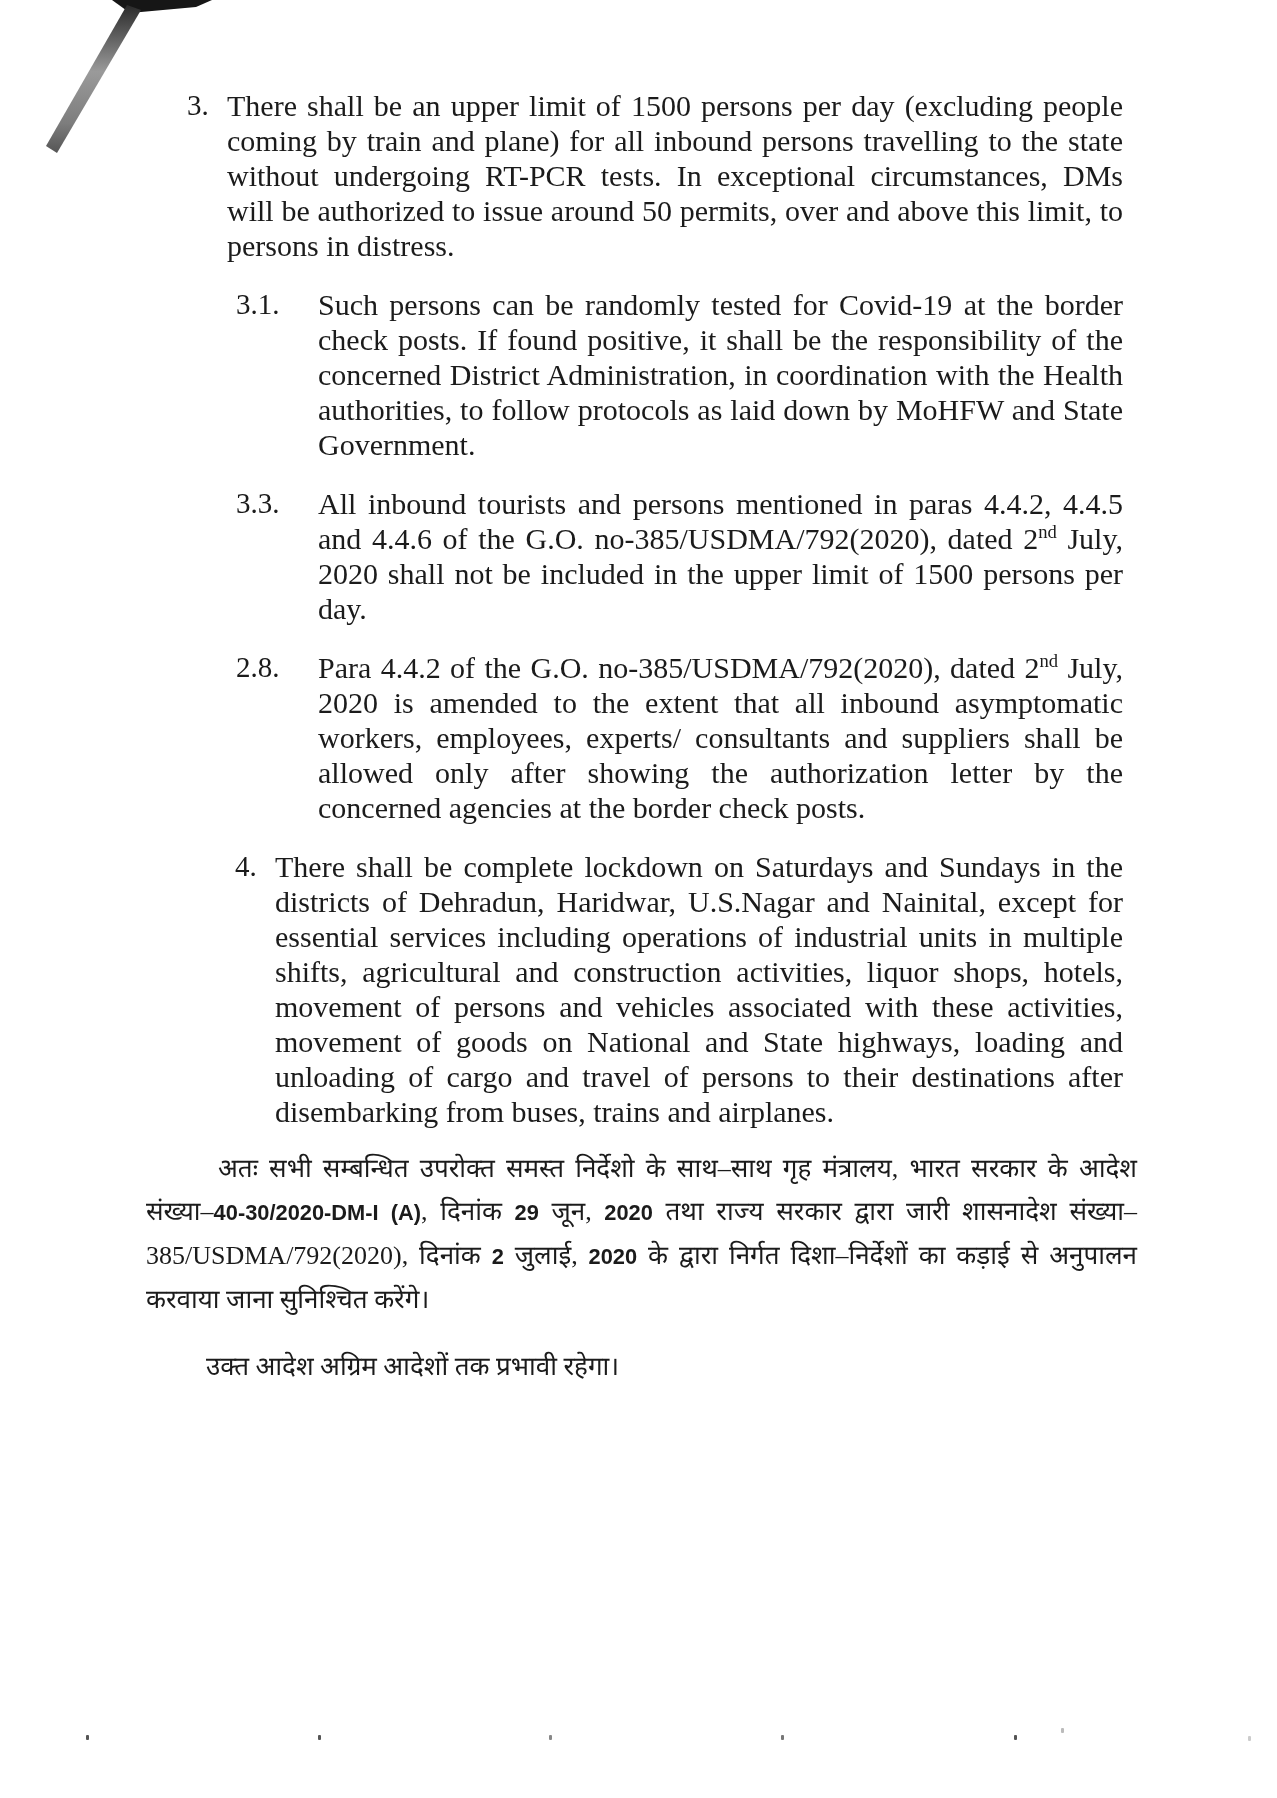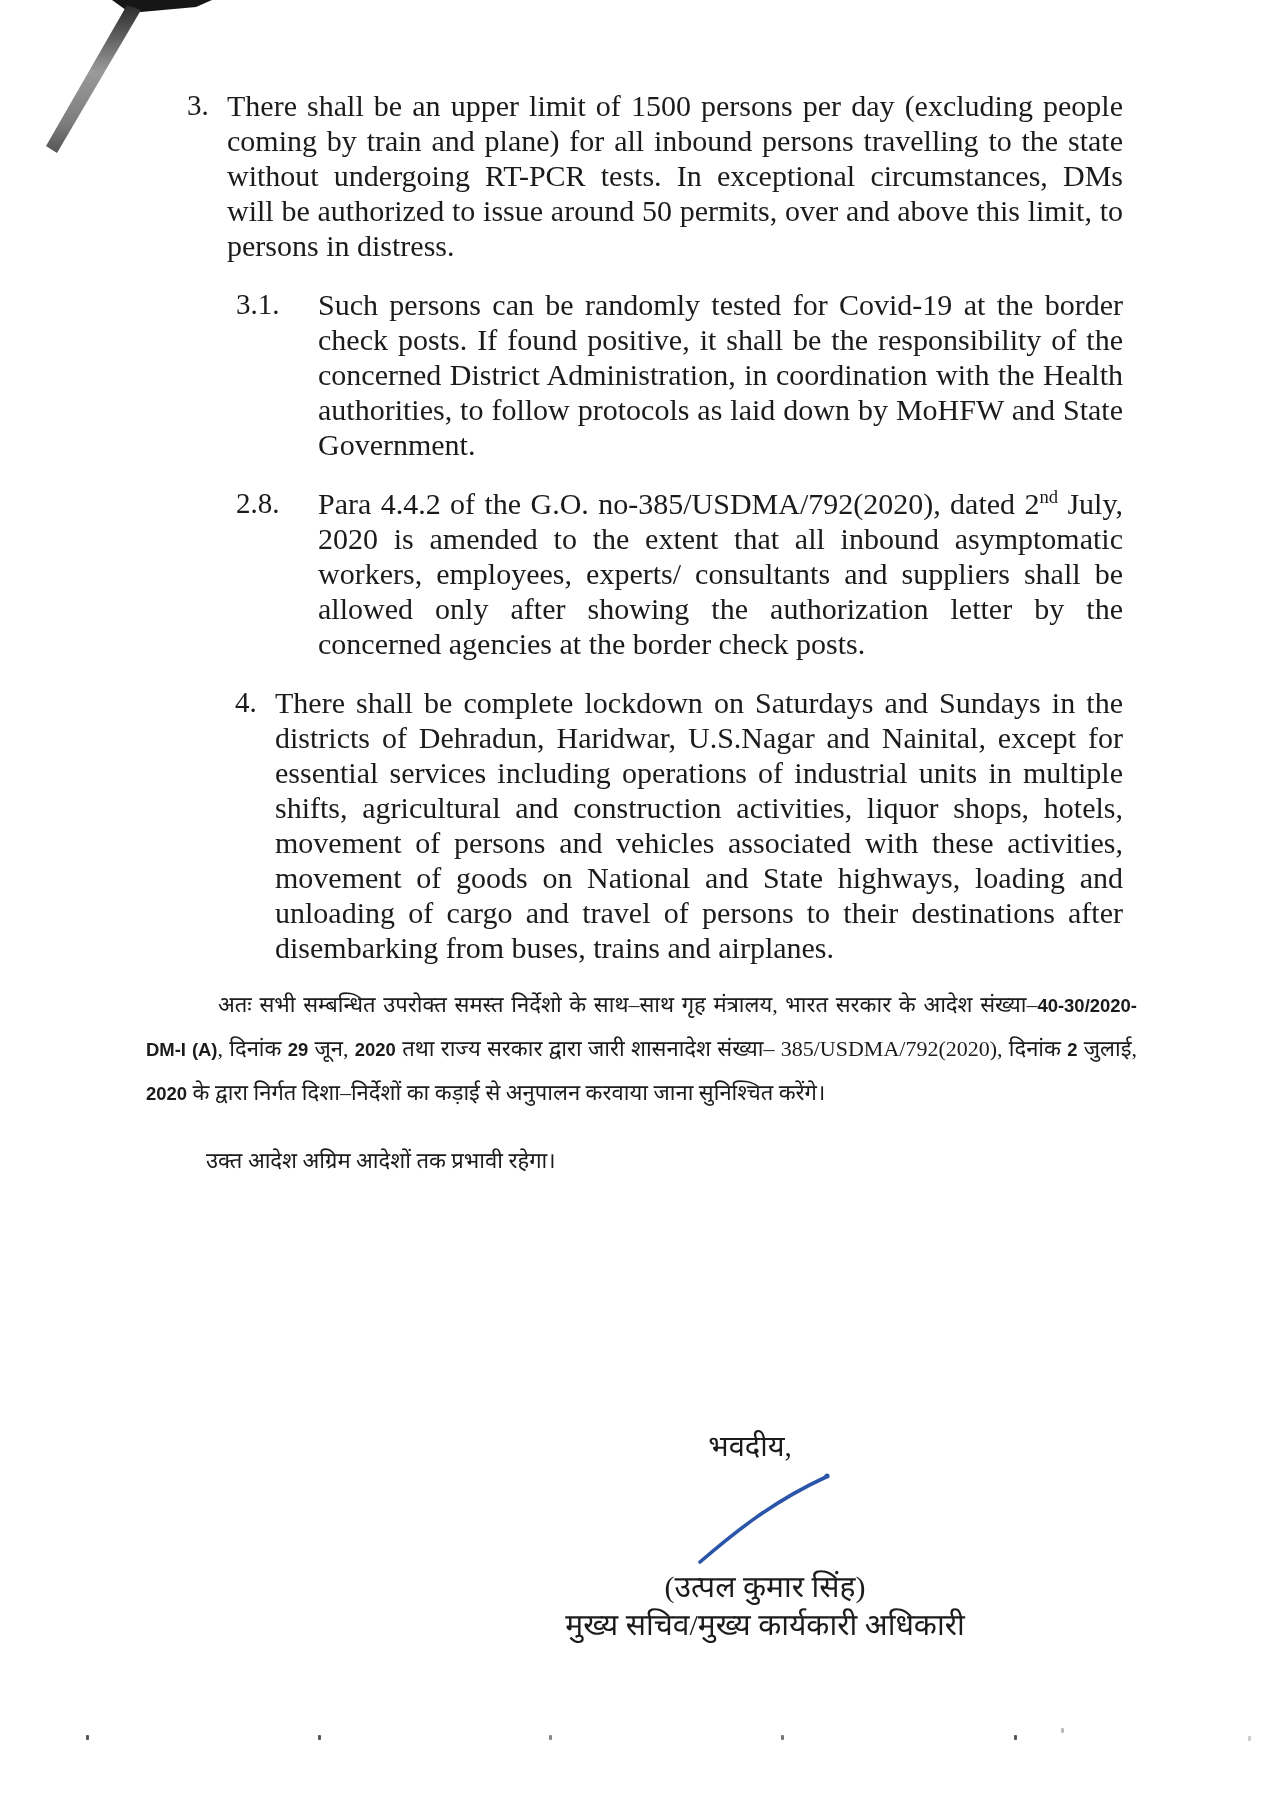--- a/index.html
+++ b/index.html
@@ -35,21 +35,21 @@
     text-align:justify;
   }
   sup{font-size:0.62em;line-height:0;vertical-align:super;}
   .latin{
     font-family:"Liberation Sans", sans-serif;
     font-weight:700;
     font-size:0.84em;
   }
   
   .hindi{
-    font-size:22px;line-height:43px;
+    font-size:26px;line-height:43px;
     text-align:justify;
     margin:0;
   }
   .hindi.para{
     margin-top:18px;
     margin-left:-41px;
     margin-right:-14px;
     text-indent:72px;
   }
   .hindi.closing{
@@ -96,46 +96,41 @@
       <span class="num">3.</span>
       <p class="txt">There shall be an upper limit of 1500 persons per day (excluding people coming by train and plane) for all inbound persons travelling to the state without undergoing RT-PCR tests. In exceptional circumstances, DMs will be authorized to issue around 50 permits, over and above this limit, to persons in distress.</p>
     </div>
 
     <div class="item lvl2">
       <span class="num">3.1.</span>
       <p class="txt">Such persons can be randomly tested for Covid-19 at the border check posts. If found positive, it shall be the responsibility of the concerned District Administration, in coordination with the Health authorities, to follow protocols as laid down by MoHFW and State Government.</p>
     </div>
 
 
+    <div class="item lvl2">
+      <span class="num">3.3.</span>
+      <p class="txt">All inbound tourists and persons mentioned in paras 4.4.2, 4.4.5 and 4.4.6 of the G.O. no-385/USDMA/792(2020), dated 2<sup>nd</sup> July, 2020 shall not be included in the upper limit of 1500 persons per day.</p>
+    </div>
 
     <div class="item lvl2">
       <span class="num">2.8.</span>
       <p class="txt">Para 4.4.2 of the G.O. no-385/USDMA/792(2020), dated 2<sup>nd</sup> July, 2020 is amended to the extent that all inbound asymptomatic workers, employees, experts/ consultants and suppliers shall be allowed only after showing the authorization letter by the concerned agencies at the border check posts.</p>
     </div>
 
     <div class="item lvl1">
       <span class="num">4.</span>
       <p class="txt">There shall be complete lockdown on Saturdays and Sundays in the districts of Dehradun, Haridwar, U.S.Nagar and Nainital, except for essential services including operations of industrial units in multiple shifts, agricultural and construction activities, liquor shops, hotels, movement of persons and vehicles associated with these activities, movement of goods on National and State highways, loading and unloading of cargo and travel of persons to their destinations after disembarking from buses, trains and airplanes.</p>
     </div>
 
     <p class="hindi para">अतः सभी सम्बन्धित उपरोक्त समस्त निर्देशो के साथ–साथ गृह मंत्रालय, भारत सरकार के आदेश संख्या–<span class="latin">40-30/2020-DM-I (A)</span>, दिनांक <span class="latin">29</span> जून, <span class="latin">2020</span> तथा राज्य सरकार द्वारा जारी शासनादेश संख्या– 385/USDMA/792(2020), दिनांक <span class="latin">2</span> जुलाई, <span class="latin">2020</span> के द्वारा निर्गत दिशा–निर्देशों का कड़ाई से अनुपालन करवाया जाना सुनिश्चित करेंगे।</p>
 
     <p class="hindi closing">उक्त आदेश अग्रिम आदेशों तक प्रभावी रहेगा।</p>
 
   </div>
 
-  <div class="sig-block">
-    <div class="salutation">भवदीय,</div>
-    <svg class="sig-stroke" width="170" height="96" viewBox="0 0 170 96">
-      <path d="M 20 92 C 55 62, 92 32, 146 7" fill="none" stroke-width="3.6" stroke-linecap="round" stroke="#2b55a8"></path>
-      <circle cx="147" cy="6" r="2.6" fill="#2b55a8"></circle>
-    </svg>
-    <div class="sig-name">(उत्पल कुमार सिंह)</div>
-    <div class="sig-designation">मुख्य सचिव/मुख्य कार्यकारी अधिकारी</div>
-  </div>
 
   <div class="speck" style="left:86px;top:1735px;"></div>
   <div class="speck" style="left:318px;top:1735px;"></div>
   <div class="speck" style="left:549px;top:1735px;opacity:.7;"></div>
   <div class="speck" style="left:781px;top:1735px;opacity:.8;"></div>
   <div class="speck" style="left:1014px;top:1735px;"></div>
   <div class="speck" style="left:1061px;top:1728px;opacity:.4;"></div>
   <div class="speck" style="left:1248px;top:1736px;opacity:.3;"></div>
 
 </div>

